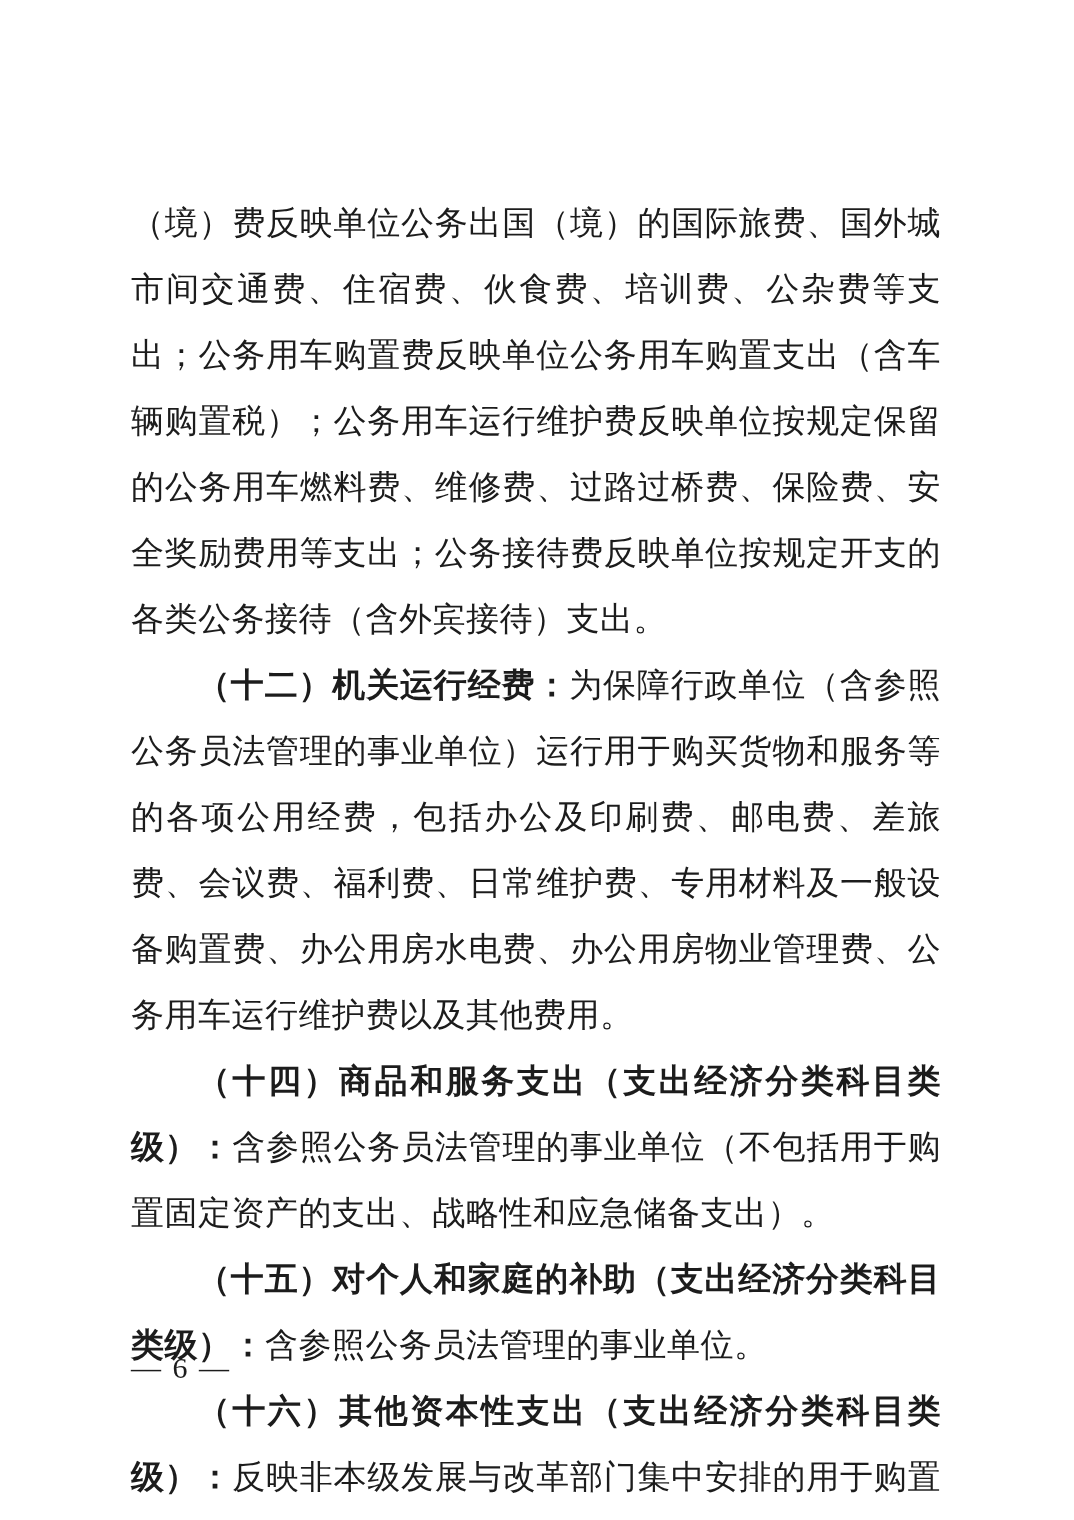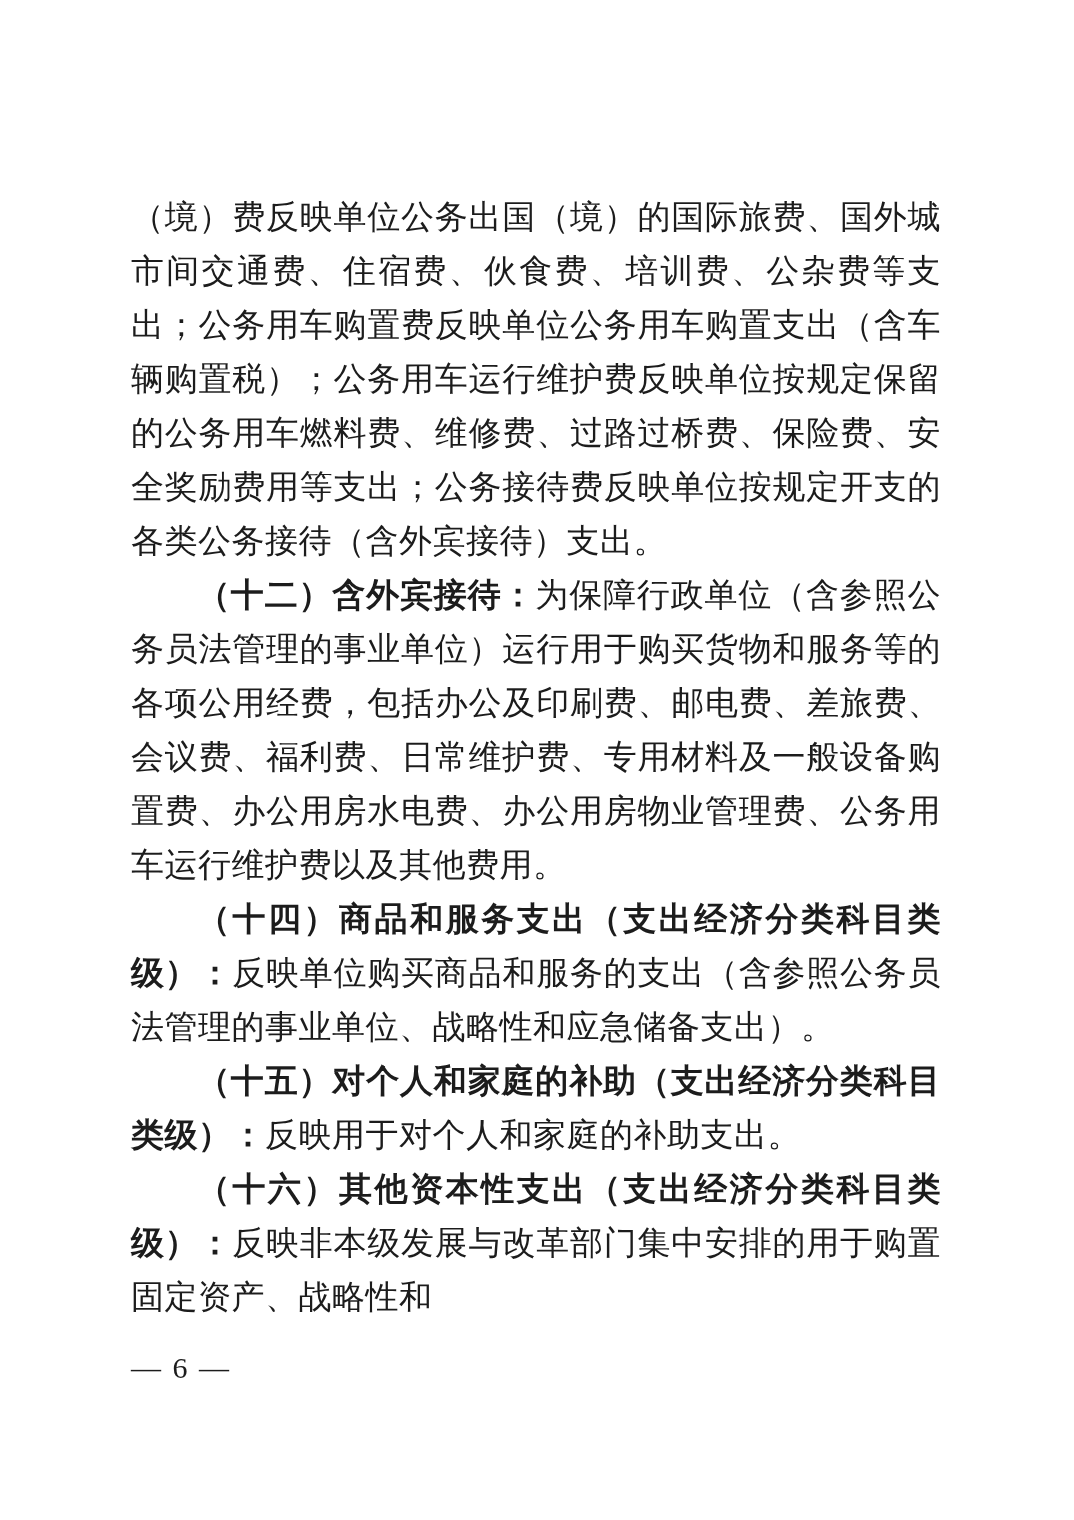--- a/index.html
+++ b/index.html
@@ -18,21 +18,21 @@
   }
   .doc-body {
     position: absolute;
     left: 131px;
     top: 190px;
     width: 810px;
   }
   .para {
     margin: 0;
     font-size: 33px;
-    line-height: 54px;
+    line-height: 66px;
     text-align: justify;
     text-justify: inter-character;
     text-indent: 2em;
     letter-spacing: 0.5px;
     word-break: break-all;
   }
   .para.continuation {
     text-indent: 0;
   }
   .para-heading {
@@ -52,25 +52,25 @@
   }
 </style>
 </head>
 <body>
 
 <div class="page">
   <div class="doc-body">
 
     <p class="para continuation"><span class="para-heading"></span><span class="para-body">（境）费反映单位公务出国（境）的国际旅费、国外城市间交通费、住宿费、伙食费、培训费、公杂费等支出；公务用车购置费反映单位公务用车购置支出（含车辆购置税）；公务用车运行维护费反映单位按规定保留的公务用车燃料费、维修费、过路过桥费、保险费、安全奖励费用等支出；公务接待费反映单位按规定开支的各类公务接待（含外宾接待）支出。</span></p>
 
-    <p class="para"><span class="para-heading">（十二）含外宾接待：</span><span class="para-body">为保障行政单位（含参照公务员法管理的事业单位）运行用于购买货物和服务等的各项公用经费，包括办公及印刷费、邮电费、差旅费、会议费、福利费、日常维护费、专用材料及一般设备购置费、办公用房水电费、办公用房物业管理费、公务用车运行维护费以及其他费用。</span></p>
+    <p class="para"><span class="para-heading">（十二）机关运行经费：</span><span class="para-body">为保障行政单位（含参照公务员法管理的事业单位）运行用于购买货物和服务等的各项公用经费，包括办公及印刷费、邮电费、差旅费、会议费、福利费、日常维护费、专用材料及一般设备购置费、办公用房水电费、办公用房物业管理费、公务用车运行维护费以及其他费用。</span></p>
 
 
-    <p class="para"><span class="para-heading">（十四）商品和服务支出（支出经济分类科目类级）：</span><span class="para-body">反映单位购买商品和服务的支出（含参照公务员法管理的事业单位、战略性和应急储备支出）。</span></p>
+    <p class="para"><span class="para-heading">（十四）商品和服务支出（支出经济分类科目类级）：</span><span class="para-body">含参照公务员法管理的事业单位（不包括用于购置固定资产的支出、战略性和应急储备支出）。</span></p>
 
-    <p class="para"><span class="para-heading">（十五）对个人和家庭的补助（支出经济分类科目类级）：</span><span class="para-body">反映用于对个人和家庭的补助支出。</span></p>
+    <p class="para"><span class="para-heading">（十五）对个人和家庭的补助（支出经济分类科目类级）：</span><span class="para-body">含参照公务员法管理的事业单位。</span></p>
 
     <p class="para"><span class="para-heading">（十六）其他资本性支出（支出经济分类科目类级）：</span><span class="para-body">反映非本级发展与改革部门集中安排的用于购置固定资产、战略性和</span></p>
 
   </div>
 
   <div class="page-number">— 6 —</div>
 </div>
 
 </body></html>

